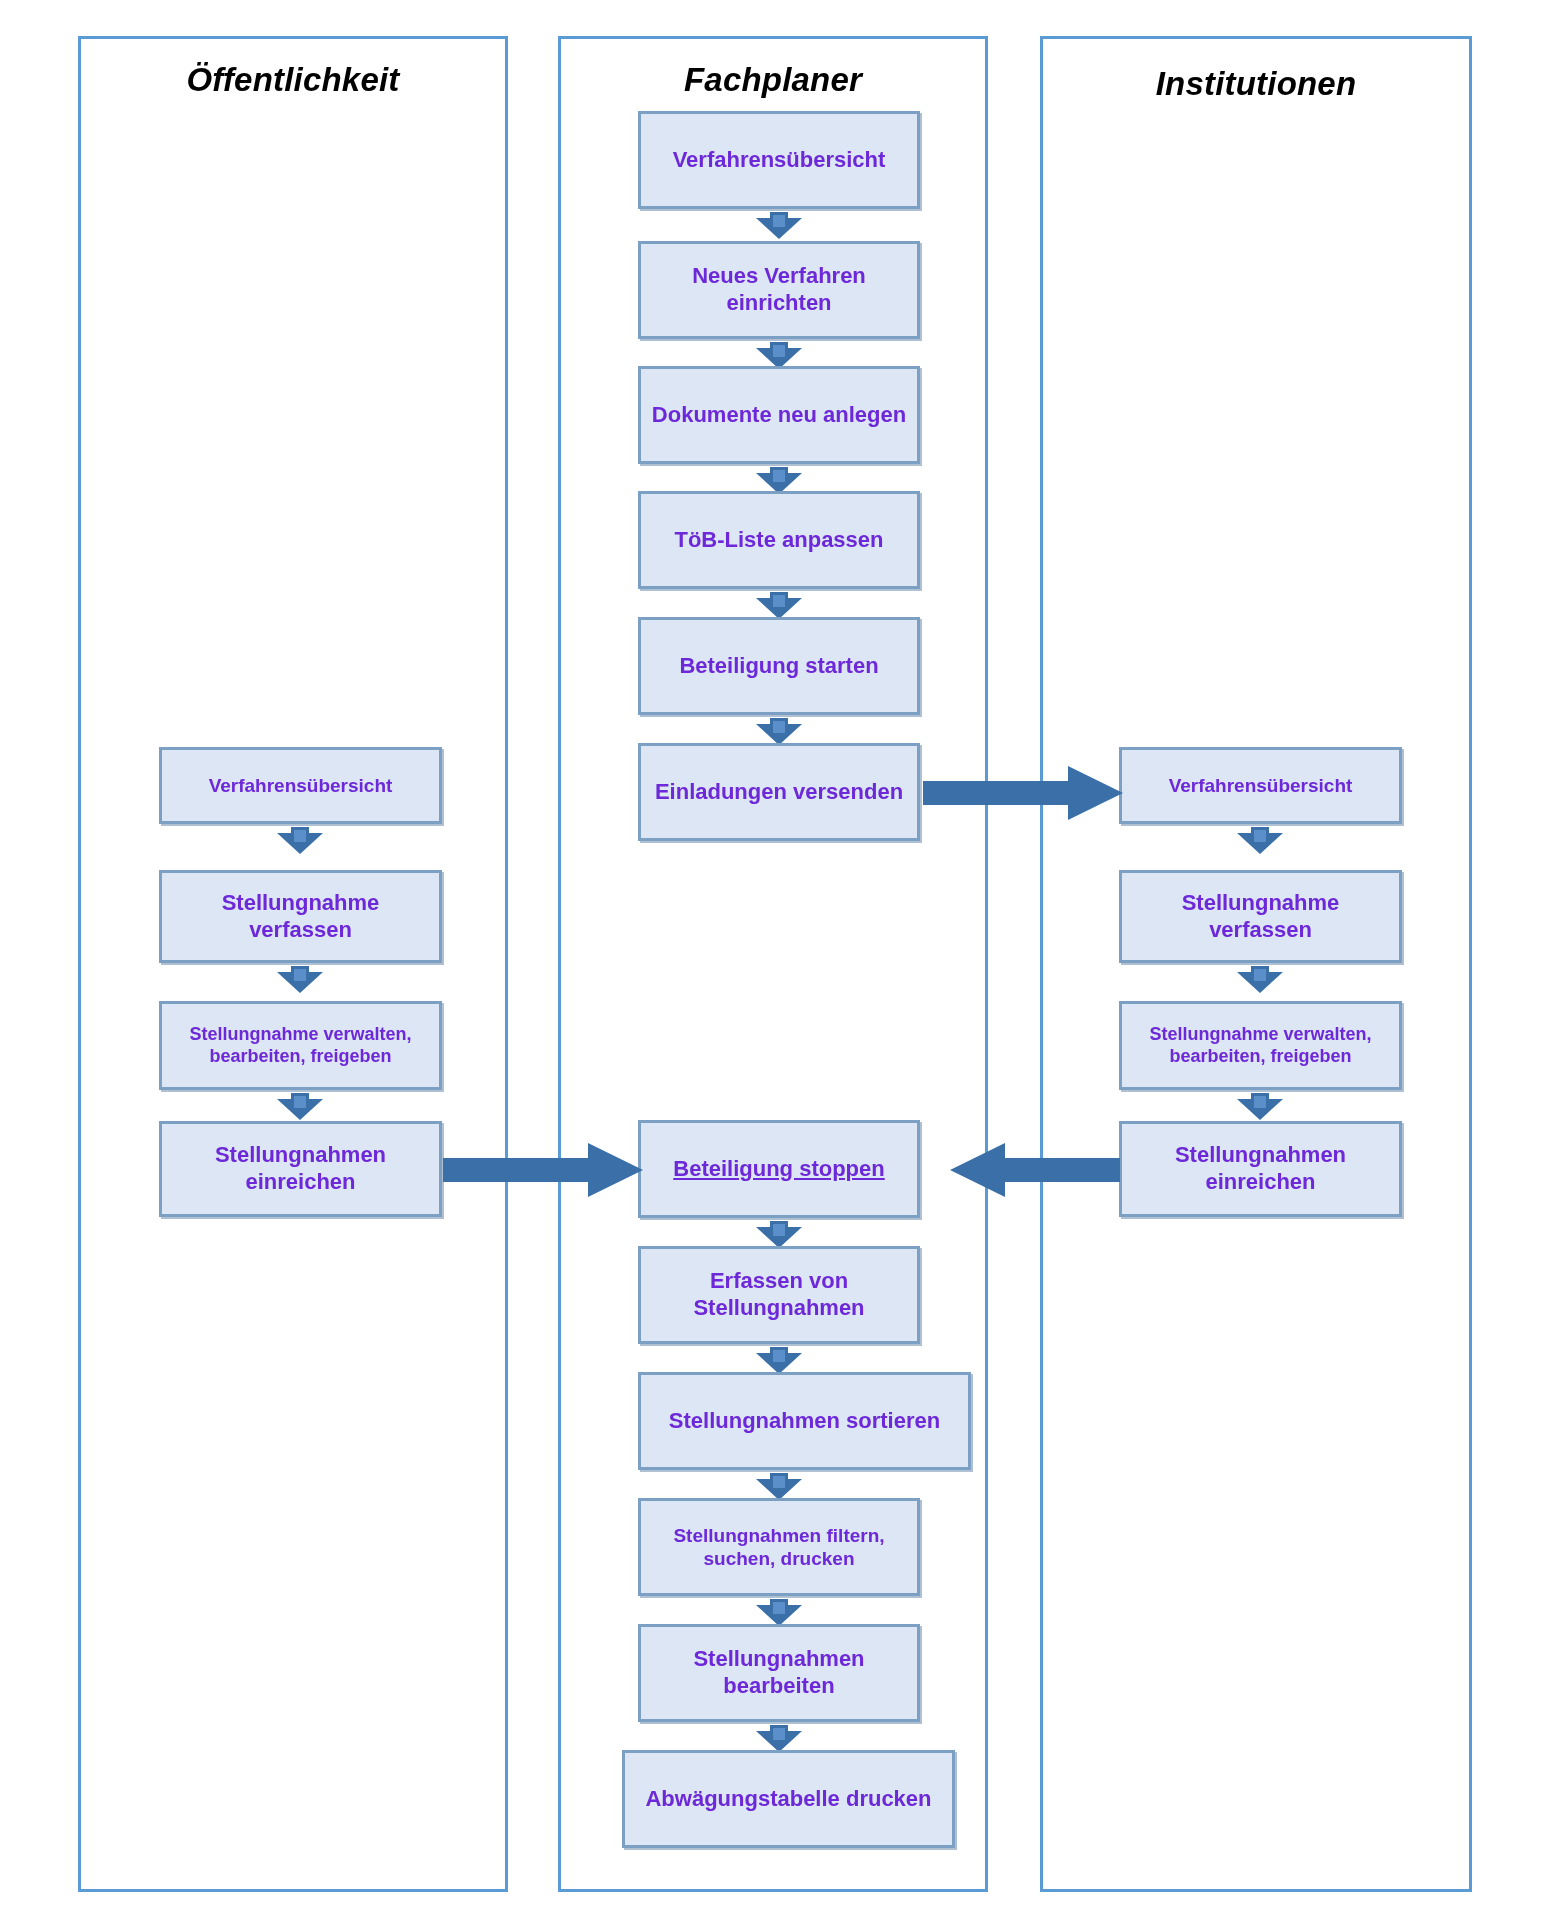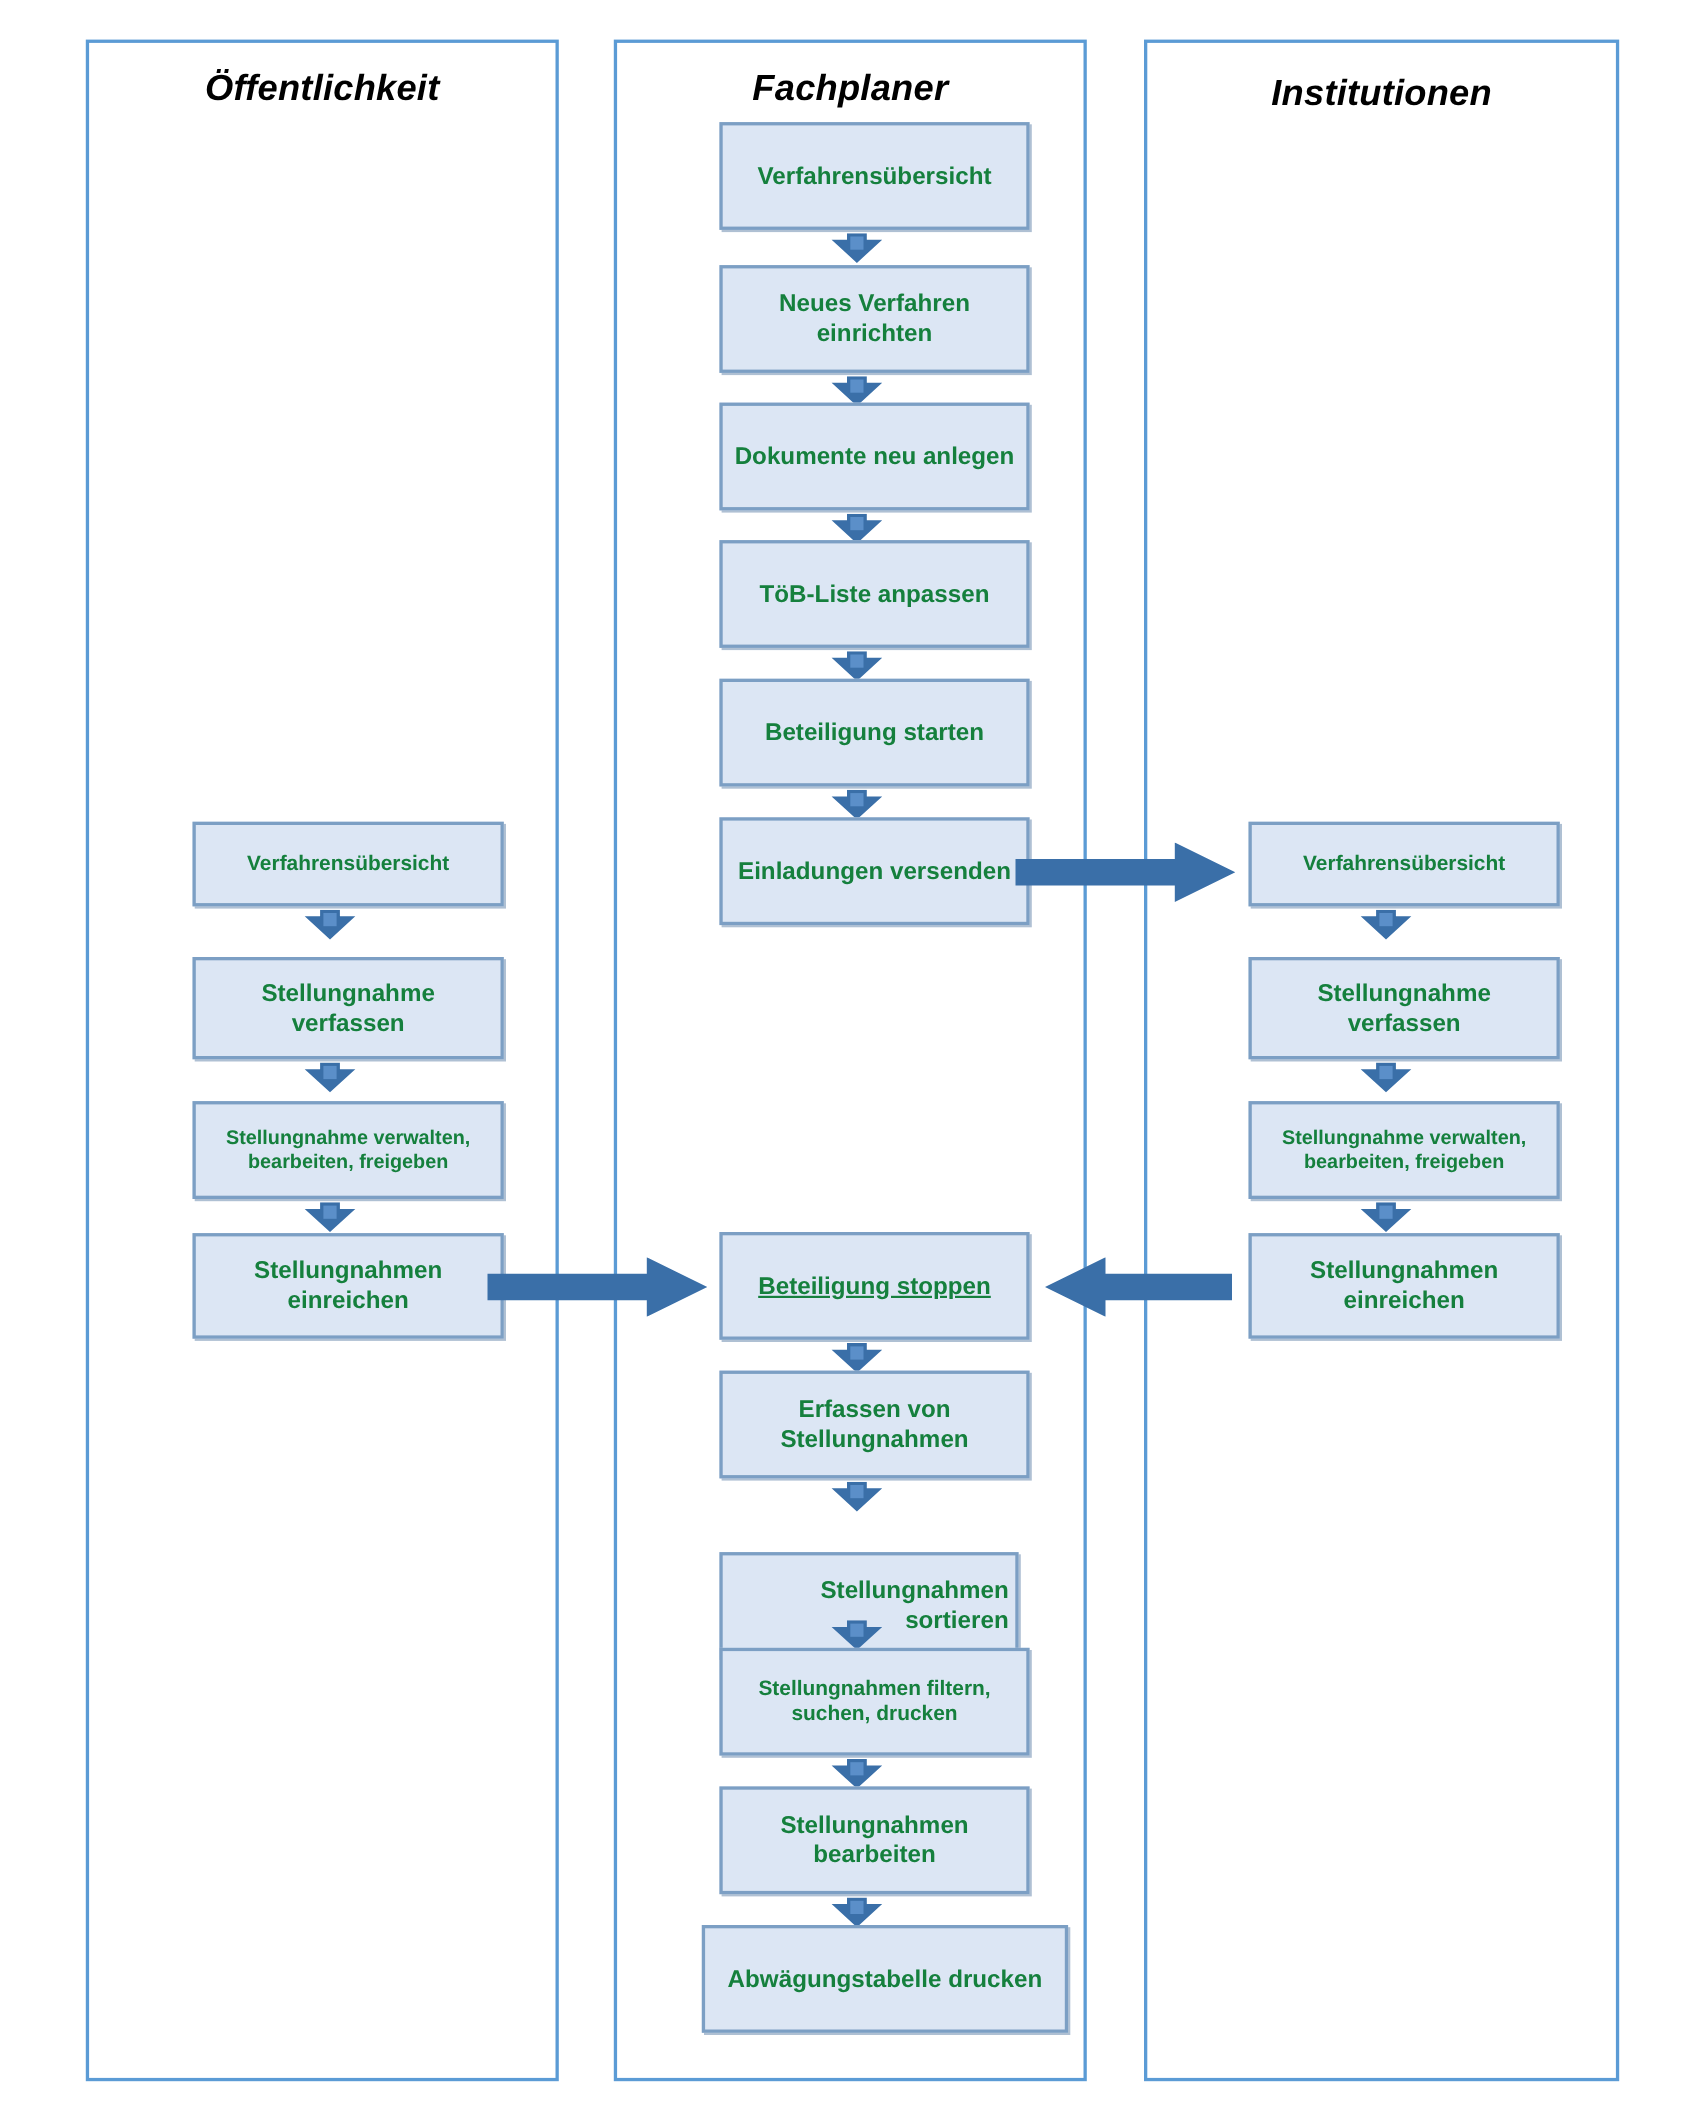--- a/index.html
+++ b/index.html
@@ -42,29 +42,28 @@
   }
   #lane-institution .lane-title { top: 26px; }
 
   
   .node {
     position: absolute;
     box-sizing: border-box;
     background: #DCE6F4;
     border: 3px solid #7C9FC4;
     box-shadow: 2px 2px 0 0 rgba(110,140,175,0.55);
-    color: #15803d;
+    color: #6d28d9;
     font-weight: bold;
     display: flex;
     align-items: center;
     justify-content: center;
     text-align: center;
     line-height: 1.22;
     padding: 2px 6px;
-    margin-left: 16px;
   }
   .node .txt { display: block; width: 100%; }
   .node.big   { font-size: 22px; }
   .node.small { font-size: 19px; }
 
   
   .varrow {
     position: absolute;
     width: 54px;
     height: 28px;
@@ -162,21 +161,21 @@
   <span class="txt">Erfassen von Stellungnahmen</span>
 </div>
 
 <div class="varrow" style="left:752px; top:1347px;">
   <svg width="54" height="28" viewBox="0 0 54 28">
       <polygon points="4,6 18,6 18,0 36,0 36,6 50,6 27,27" fill="#3A6FA8"></polygon>
       <rect x="21" y="3" width="12" height="12" fill="#5B8FC9"></rect>
     </svg>
 </div>
 
-<div class="node big" style="left:638px; top:1411px; width:272px; height:98px;text-align:right;">
+<div class="node big" style="left:638px; top:1372px; width:333px; height:98px;">
   <span class="txt">Stellungnahmen sortieren</span>
 </div>
 
 <div class="varrow" style="left:752px; top:1473px;">
   <svg width="54" height="28" viewBox="0 0 54 28">
       <polygon points="4,6 18,6 18,0 36,0 36,6 50,6 27,27" fill="#3A6FA8"></polygon>
       <rect x="21" y="3" width="12" height="12" fill="#5B8FC9"></rect>
     </svg>
 </div>
 

